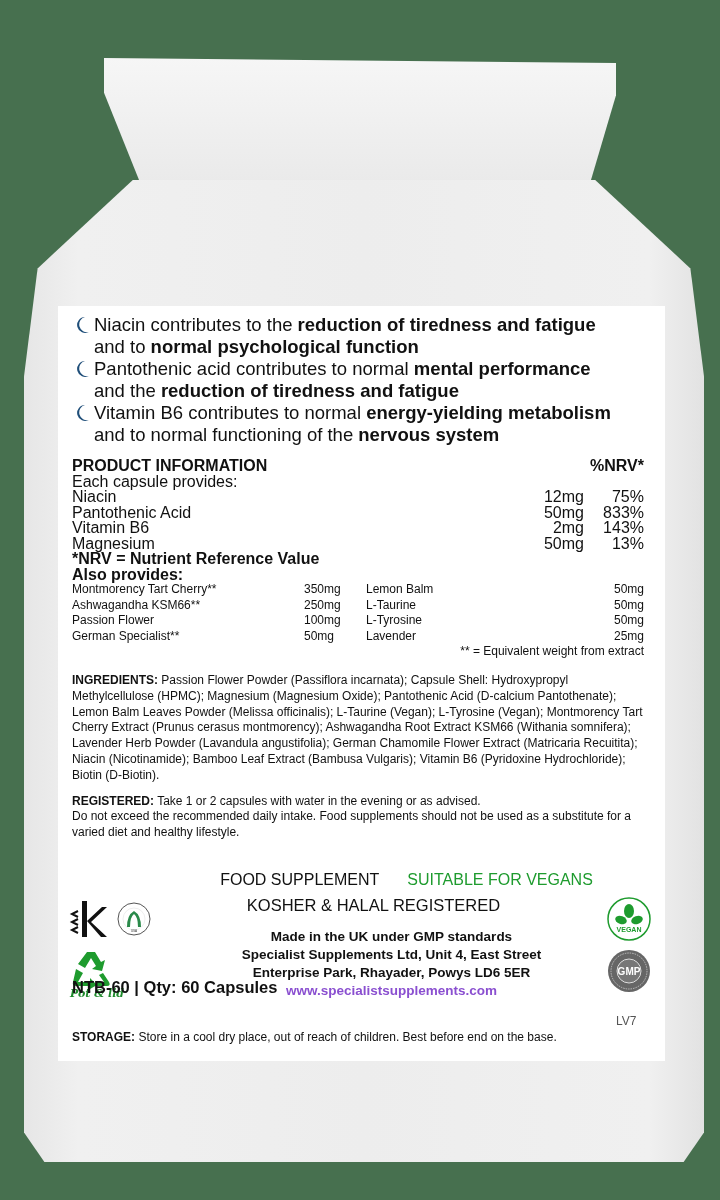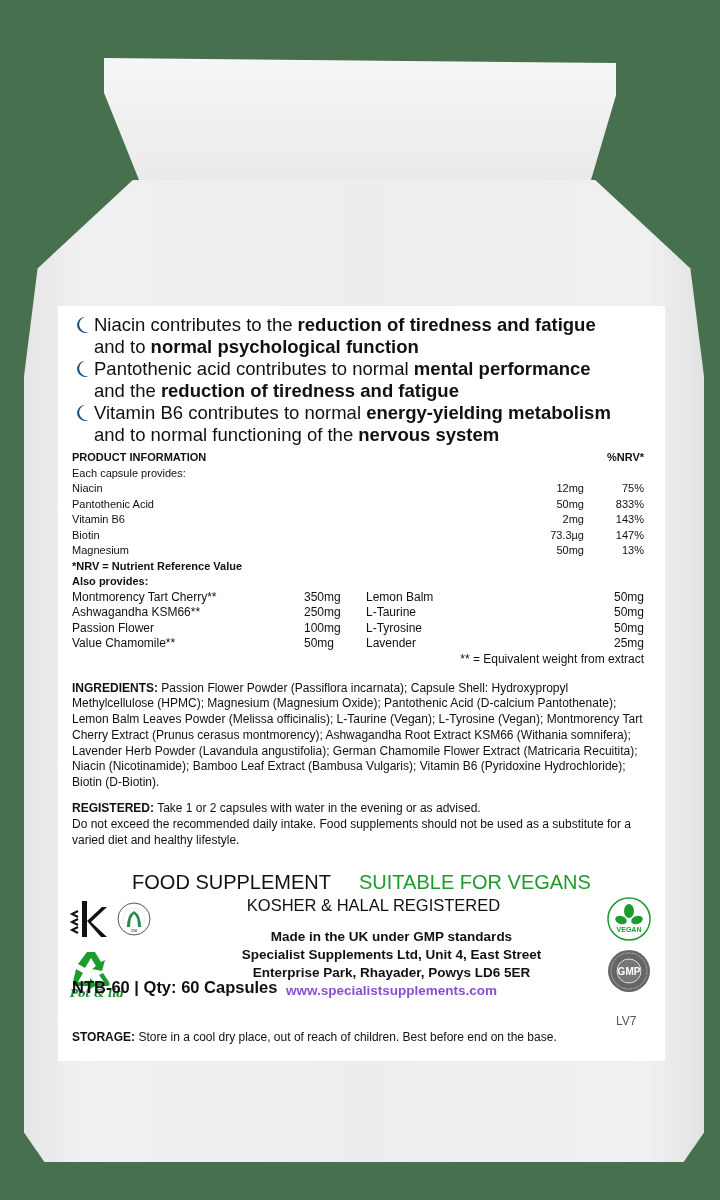--- a/index.html
+++ b/index.html
@@ -20,41 +20,41 @@
   .label {
     position: absolute; left: 58px; top: 306px; width: 607px; height: 755px;
     background: #ffffff; padding: 8px 0 0 14px;
   }
 
   .claims { font-size: 18.5px; line-height: 22px; }
   .claim { position: relative; padding-left: 22px; margin-bottom: 0; }
   .moon { position: absolute; left: 2px; top: 2px; width: 16px; height: 18px; }
   .claim b { font-weight: bold; }
 
-  .pi { margin-top: 4px; font-size: 11px; line-height: 15.5px; width: 572px; }
+  .pi { margin-top: 12px; font-size: 16px; line-height: 15.5px; width: 572px; }
   .row { display: flex; }
   .pi .name { flex: 1; }
   .pi .amt { width: 80px; text-align: right; }
   .pi .nrv { width: 60px; text-align: right; }
   .bold { font-weight: bold; }
   .ital { font-weight: bold; text-align: right; }
 
   .also { display: flex; width: 572px; font-size: 12px; line-height: 15.5px; }
   .also .col { display: flex; flex-direction: column; }
   .also .c1 { width: 232px; }
   .also .c2 { width: 62px; padding-right: 6px; }
   .also .c3 { width: 200px; }
   .also .c4 { width: 78px; text-align: right; }
   .note { width: 572px; text-align: right; font-size: 12px; line-height: 15px; }
 
   .ingredients { margin-top: 14px; font-size: 12px; line-height: 15.8px; width: 576px; }
   .directions { margin-top: 10px; font-size: 12px; line-height: 15.8px; width: 576px; }
 
   .center-block { position: absolute; left: 0; width: 607px; text-align: center; }
-  .fs-line { top: 565px; font-size: 20px; }
+  .fs-line { top: 565px; font-size: 16px; margin-left: 45px; }
   .fs-line .green { color: #1e9b2e; margin-left: 28px; }
   .kh-line { top: 590px; font-size: 16.5px; padding-left: 24px; }
   .made { top: 622px; font-size: 13.5px; font-weight: bold; line-height: 18px; left: 30px; }
   .web { color: #8a4fd0; }
 
   .logo-k { position: absolute; left: 10px; top: 593px; width: 40px; height: 40px; }
   .logo-halal { position: absolute; left: 58px; top: 595px; width: 36px; height: 36px; }
   .logo-recycle { position: absolute; left: 12px; top: 643px; width: 42px; height: 40px; }
   .potlid { position: absolute; left: 12px; top: 681px; font-size: 11px; color: #1e8a2c; font-style: italic; font-weight: bold; font-family: "DejaVu Serif", serif; }
   .logo-vegan { position: absolute; left: 548px; top: 590px; width: 46px; height: 46px; }
@@ -114,43 +114,38 @@
         <span class="name">Pantothenic Acid</span>
         <span class="amt">50mg</span>
         <span class="nrv">833%</span>
       </div>
       <div class="row">
         <span class="name">Vitamin B6</span>
         <span class="amt">2mg</span>
         <span class="nrv">143%</span>
       </div>
       <div class="row">
-        <span class="name">Biotin</span>
-        <span class="amt">73.3µg</span>
-        <span class="nrv">147%</span>
-      </div>
-      <div class="row">
         <span class="name">Magnesium</span>
         <span class="amt">50mg</span>
         <span class="nrv">13%</span>
       </div>
       <div class="row ital">
           <span>*NRV = Nutrient Reference Value</span>
         </div>
       <div class="row bold">
           <span>Also provides:</span>
         </div>
     </div>
 
     <div class="also">
       <div class="col c1">
         <span>Montmorency Tart Cherry**</span>
         <span>Ashwagandha KSM66**</span>
         <span>Passion Flower</span>
-        <span>Value Chamomile**</span>
+        <span>German Specialist**</span>
       </div>
       <div class="col c2">
         <span>350mg</span>
         <span>250mg</span>
         <span>100mg</span>
         <span>50mg</span>
       </div>
       <div class="col c3">
         <span>Lemon Balm</span>
         <span>L-Taurine</span>

